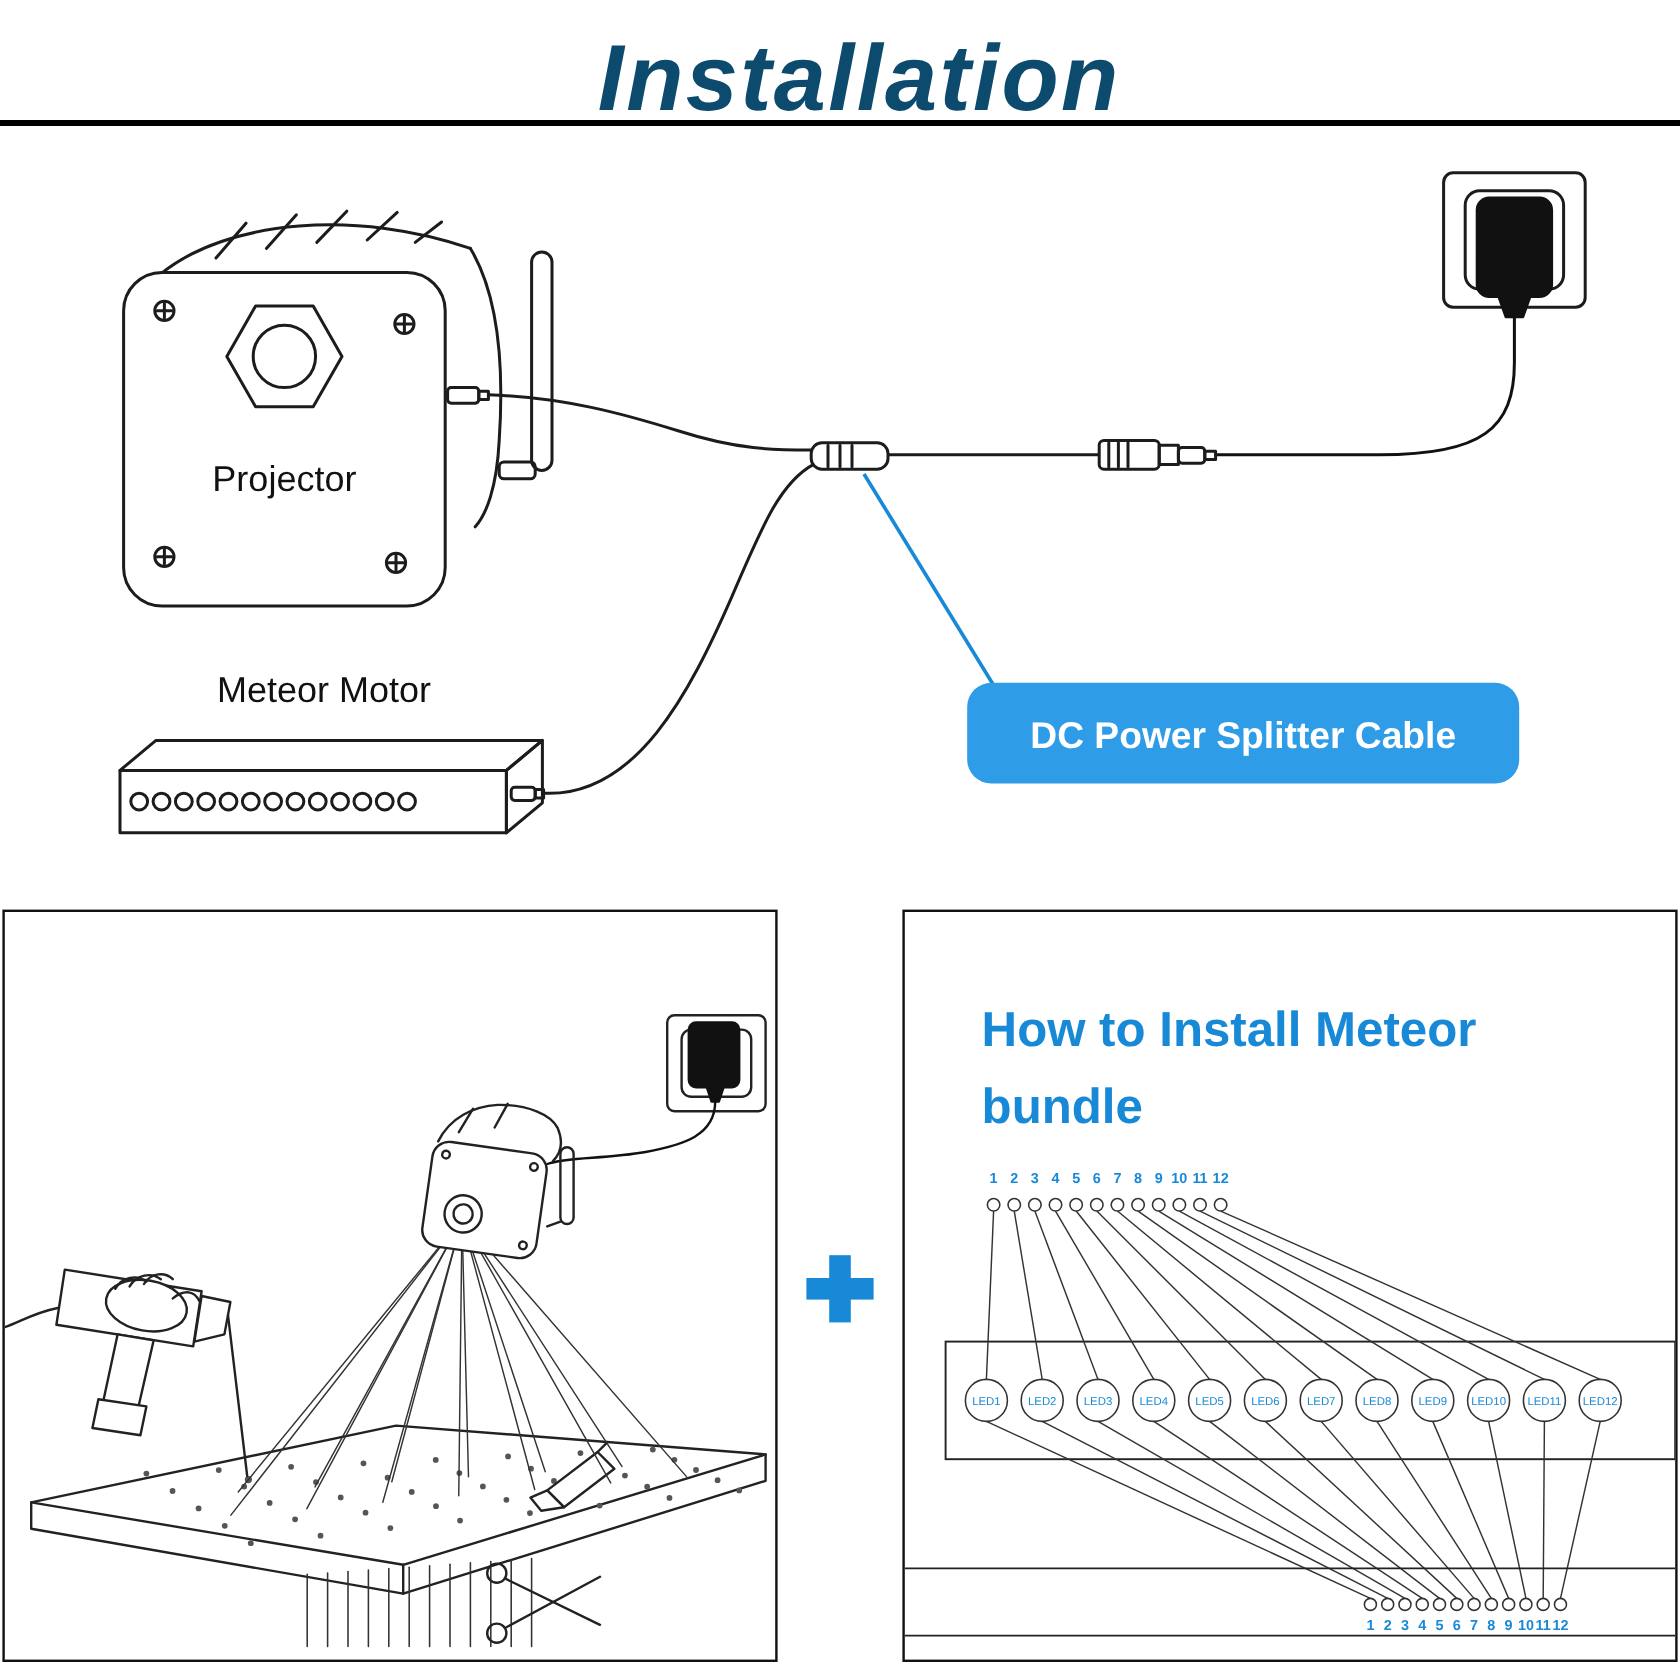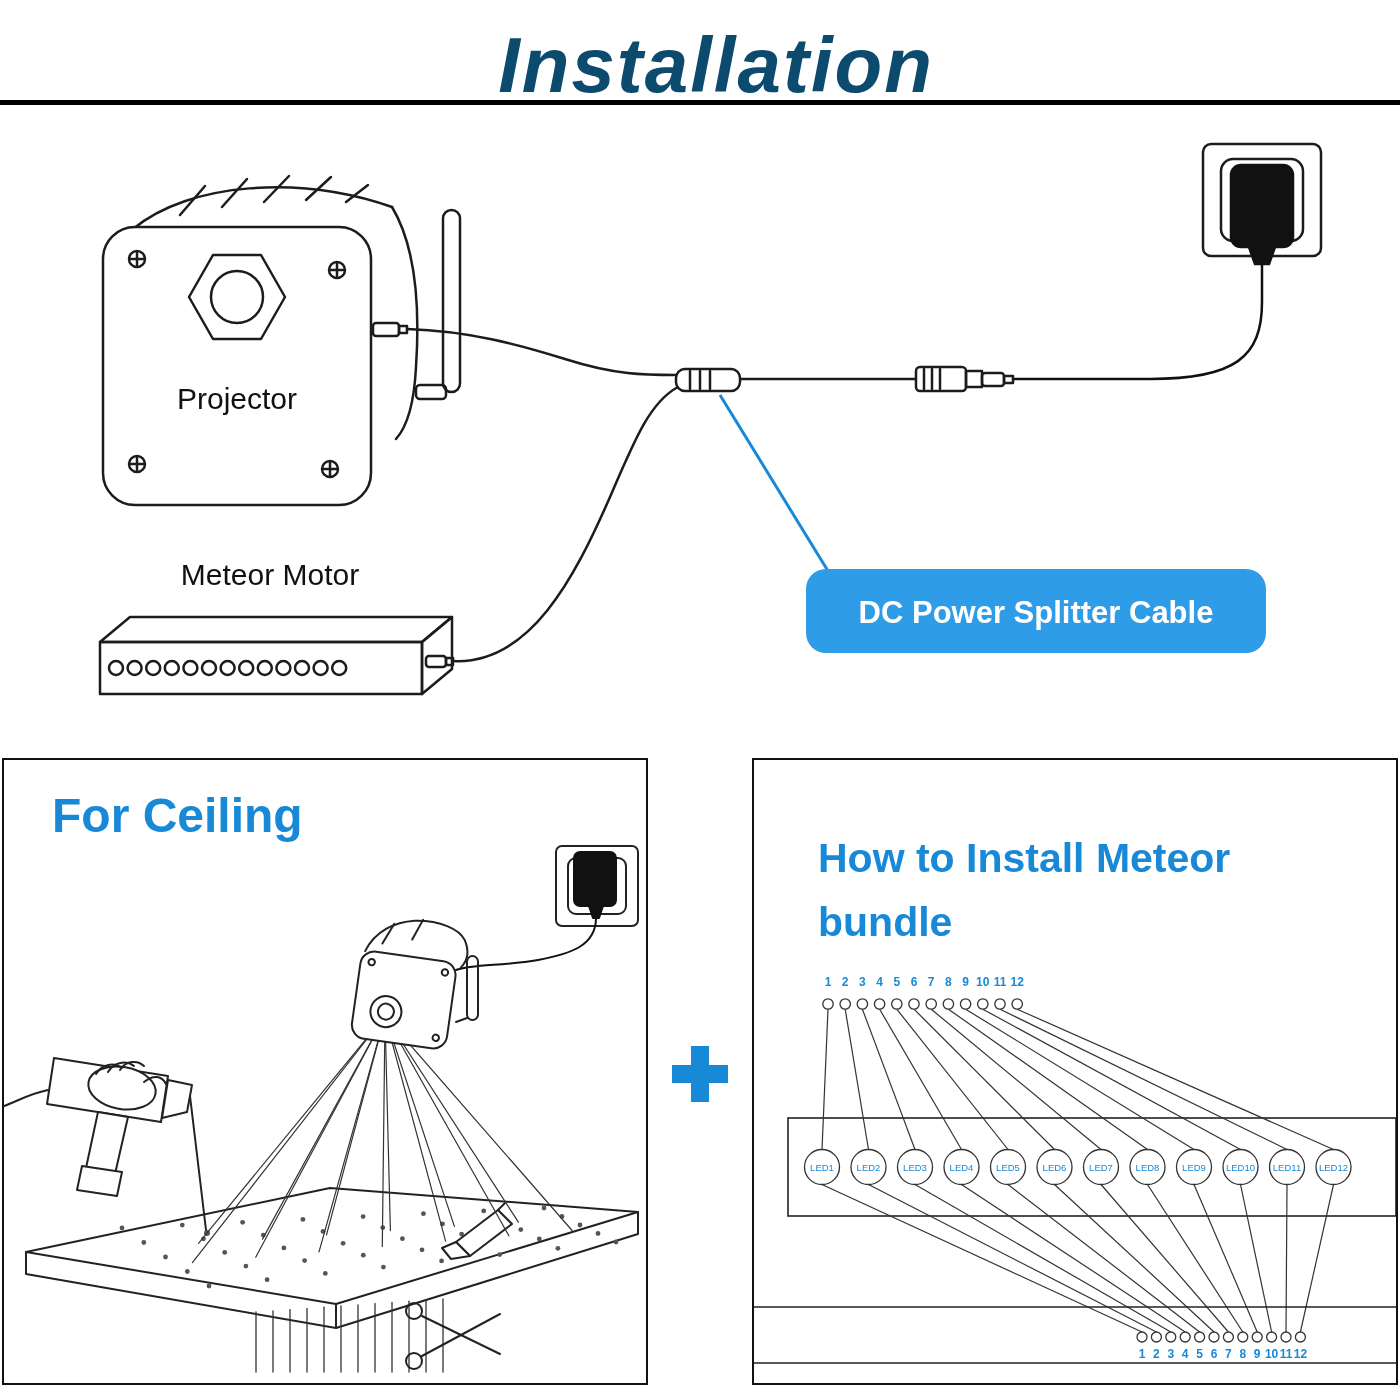--- a/index.html
+++ b/index.html
@@ -270,21 +270,20 @@
         <g>
           <ellipse cx="118" cy="328" rx="34" ry="21" transform="rotate(10 118 328)" fill="#fff"></ellipse>
           <path d="M92,314 C98,304 110,302 118,308"></path>
           <path d="M104,312 C110,302 122,300 130,306"></path>
           <path d="M116,310 C122,300 134,300 140,306"></path>
           <path d="M140,322 C150,314 158,316 162,324"></path>
         </g>
       </g>
     </g>
   </svg>
-  <div class="panel-heading">For Ceiling</div>
 </div>
 
 <div class="plus">
   <span class="bar h"></span>
     <span class="bar v"></span>
 </div>
 
 <div class="panel right-panel">
   <svg id="bundle-svg" viewBox="0 0 642 623" width="642" height="623">
     <rect x="34" y="358" width="608" height="98" fill="#fff" stroke="#222" stroke-width="1.6"></rect>

